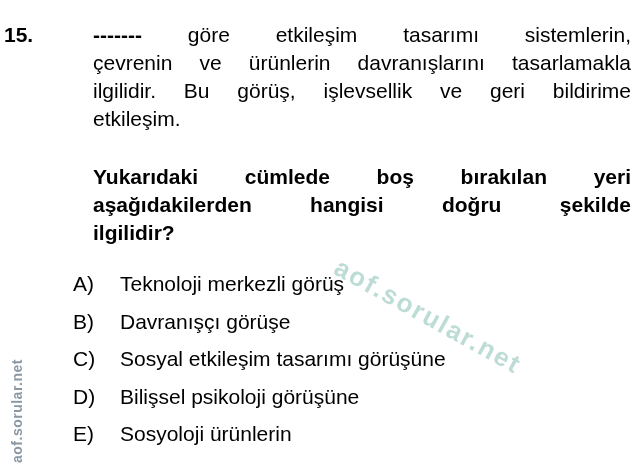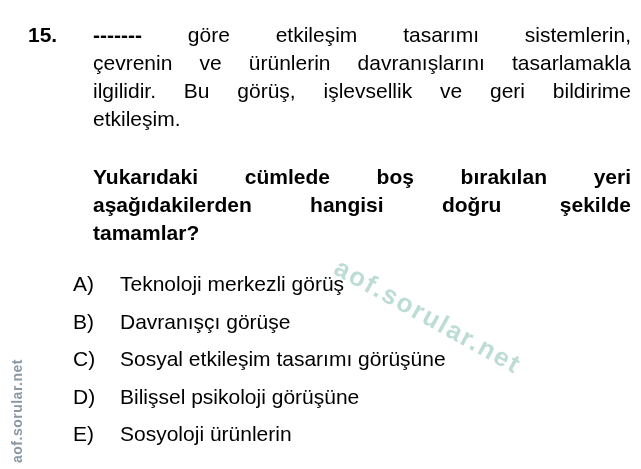--- a/index.html
+++ b/index.html
@@ -38,21 +38,21 @@
     font-weight: 700;
     letter-spacing: 0.5px;
     color: #8a97a5;
     white-space: nowrap;
     z-index: 0;
     user-select: none;
   }
   
   .qnum {
     position: absolute;
-    left: 28px;
+    left: 4px;
     top: 21px;
     font-size: 21px;
     font-weight: 700;
     line-height: 28px;
     z-index: 1;
   }
   .qbody {
     position: absolute;
     left: 65px;
     top: 21px;
@@ -110,21 +110,21 @@
     <div class="stem">
       <div class="jline"><span class="bold">-------</span> <span>göre etkileşim tasarımı sistemlerin,</span></div>
       <div class="jline">çevrenin ve ürünlerin davranışlarını tasarlamakla</div>
       <div class="jline">ilgilidir. Bu görüş, işlevsellik ve geri bildirime</div>
       <div class="jlast">etkileşim.</div>
     </div>
 
     <div class="prompt">
       <div class="jline">Yukarıdaki cümlede boş bırakılan yeri</div>
       <div class="jline">aşağıdakilerden hangisi doğru şekilde</div>
-      <div class="jlast">tamamlar?</div>
+      <div class="jlast">ilgilidir?</div>
     </div>
 
     <ul class="options">
       <li>
         <span class="opt-letter">A)</span>
         <span class="opt-text">Teknoloji merkezli görüş</span>
       </li>
       <li>
         <span class="opt-letter">B)</span>
         <span class="opt-text">Davranışçı görüşe</span>

